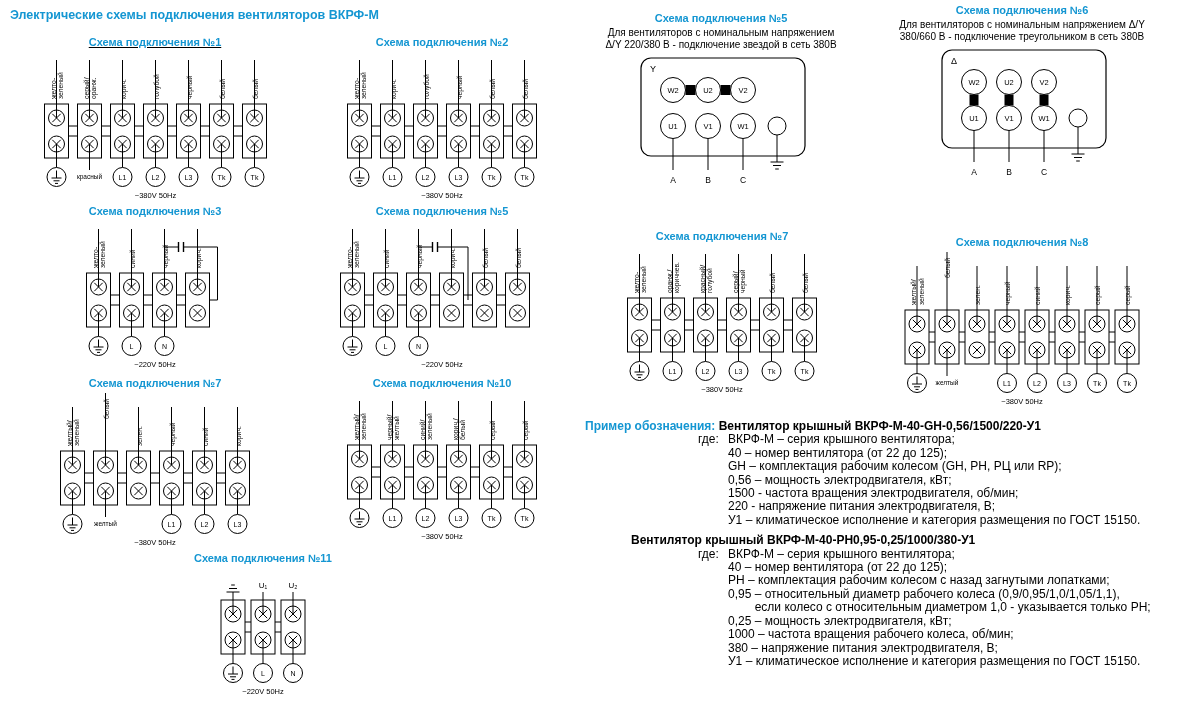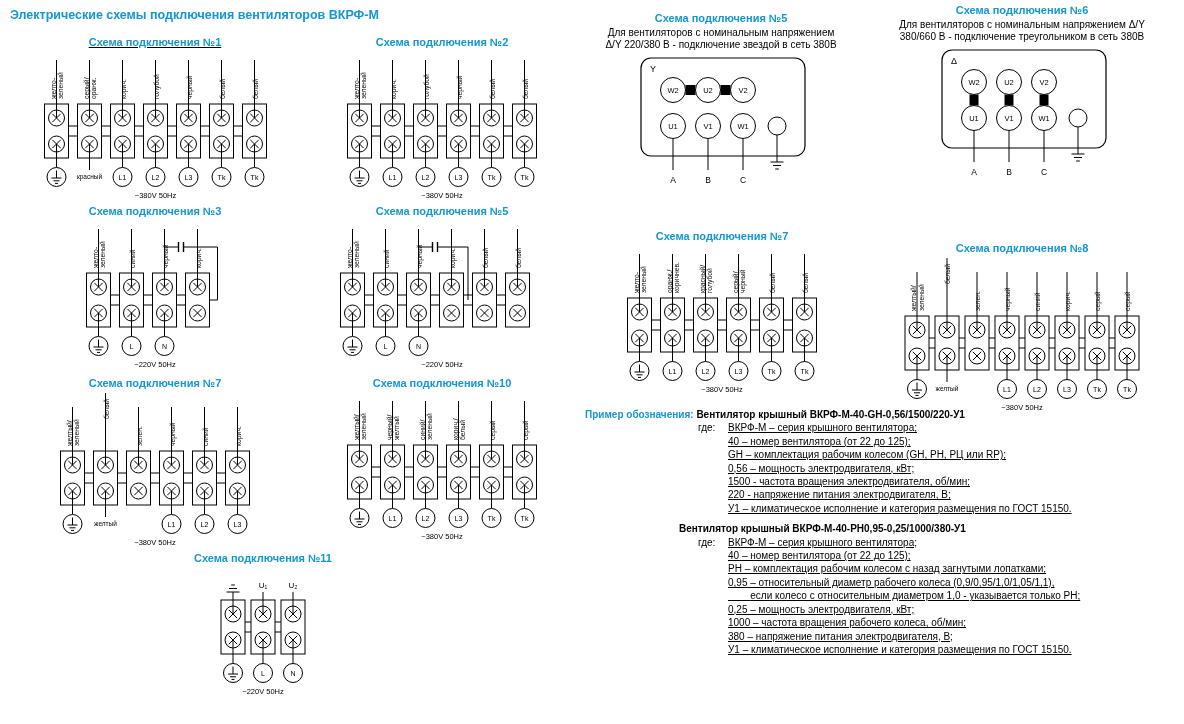--- a/index.html
+++ b/index.html
@@ -8,27 +8,27 @@
   body{width:1184px;height:724px;position:relative;overflow:hidden;
        font-family:"Liberation Sans",sans-serif;color:#000;}
   .page{position:absolute;inset:0;}
   .main-title{position:absolute;left:10px;top:8px;width:560px;text-align:left;
               font-size:12.5px;font-weight:bold;color:var(--accent);}
   .scheme{position:absolute;}
   .scheme-title{text-align:center;font-size:11px;font-weight:bold;color:var(--accent);margin-bottom:2px;}
   .scheme-note{font-size:10px;text-align:center;line-height:1.2;margin:3px 8px 3px;}
   svg{display:block;margin:0 auto;}
   svg text{font-family:"Liberation Sans",sans-serif;}
-  .example{position:absolute;left:585px;top:408px;width:596px;font-size:10px;line-height:13.4px;}
+  .example{position:absolute;left:585px;top:420px;width:596px;font-size:12px;line-height:13.4px;}
   .ex-head{font-weight:bold;}
   .ex-label{color:var(--accent);font-weight:bold;}
-  .ex-head-indent{margin-left:94px;margin-top:7px;}
+  .ex-head-indent{margin-left:46px;margin-top:7px;}
   .ex-body{display:flex;margin-left:113px;}
   .ex-where{width:30px;flex:none;}
-  .ex-lines{flex:1;text-decoration:underline;}
+  .ex-lines{flex:1;}
   .ex-lines div{white-space:pre-wrap;}
 </style>
 </head>
 <body>
 
 <div class="page">
   <div class="main-title">Электрические схемы подключения вентиляторов ВКРФ-М</div>
   <div id="schemes-layer">
       <div class="scheme" style="left: 12px; top: 36px; width: 286px; text-decoration: underline;">
         <div class="scheme-title">Схема подключения №1</div>
@@ -535,21 +535,21 @@
             <line x1="190.3" y1="98.2" x2="198.7" y2="89.8" stroke="#000" stroke-width="1"></line>
             <line x1="194.5" y1="68" x2="194.5" y2="10" stroke="#000" stroke-width="1"></line>
             <text x="197.5" y="49" font-size="6.8" text-anchor="start" fill="#000" transform="rotate(-90 197.5 49)">белый</text>
             <line x1="194.5" y1="94" x2="194.5" y2="117.5" stroke="#000" stroke-width="1"></line>
             <circle cx="194.5" cy="127" r="9.5" fill="#fff" stroke="#000" stroke-width="1"></circle>
             <text x="194.5" y="129.6" font-size="7" text-anchor="middle" fill="#000">Tk</text>
           </g>
           <text x="112" y="148" font-size="7.5" text-anchor="middle" fill="#000">~380V 50Hz</text>
         </svg>
       </div>
-      <div class="scheme" style="left: 886px; top: 242px; width: 272px;">
+      <div class="scheme" style="left: 886px; top: 236px; width: 272px;">
         <div class="scheme-title">Схема подключения №8</div>
         <svg width="266" height="160" viewBox="0 0 266 160">
           <line x1="40" y1="82" x2="46" y2="82" stroke="#000" stroke-width="1"></line>
           <line x1="40" y1="92" x2="46" y2="92" stroke="#000" stroke-width="1"></line>
           <line x1="70" y1="82" x2="76" y2="82" stroke="#000" stroke-width="1"></line>
           <line x1="70" y1="92" x2="76" y2="92" stroke="#000" stroke-width="1"></line>
           <line x1="100" y1="82" x2="106" y2="82" stroke="#000" stroke-width="1"></line>
           <line x1="100" y1="92" x2="106" y2="92" stroke="#000" stroke-width="1"></line>
           <line x1="130" y1="82" x2="136" y2="82" stroke="#000" stroke-width="1"></line>
           <line x1="130" y1="92" x2="136" y2="92" stroke="#000" stroke-width="1"></line>

